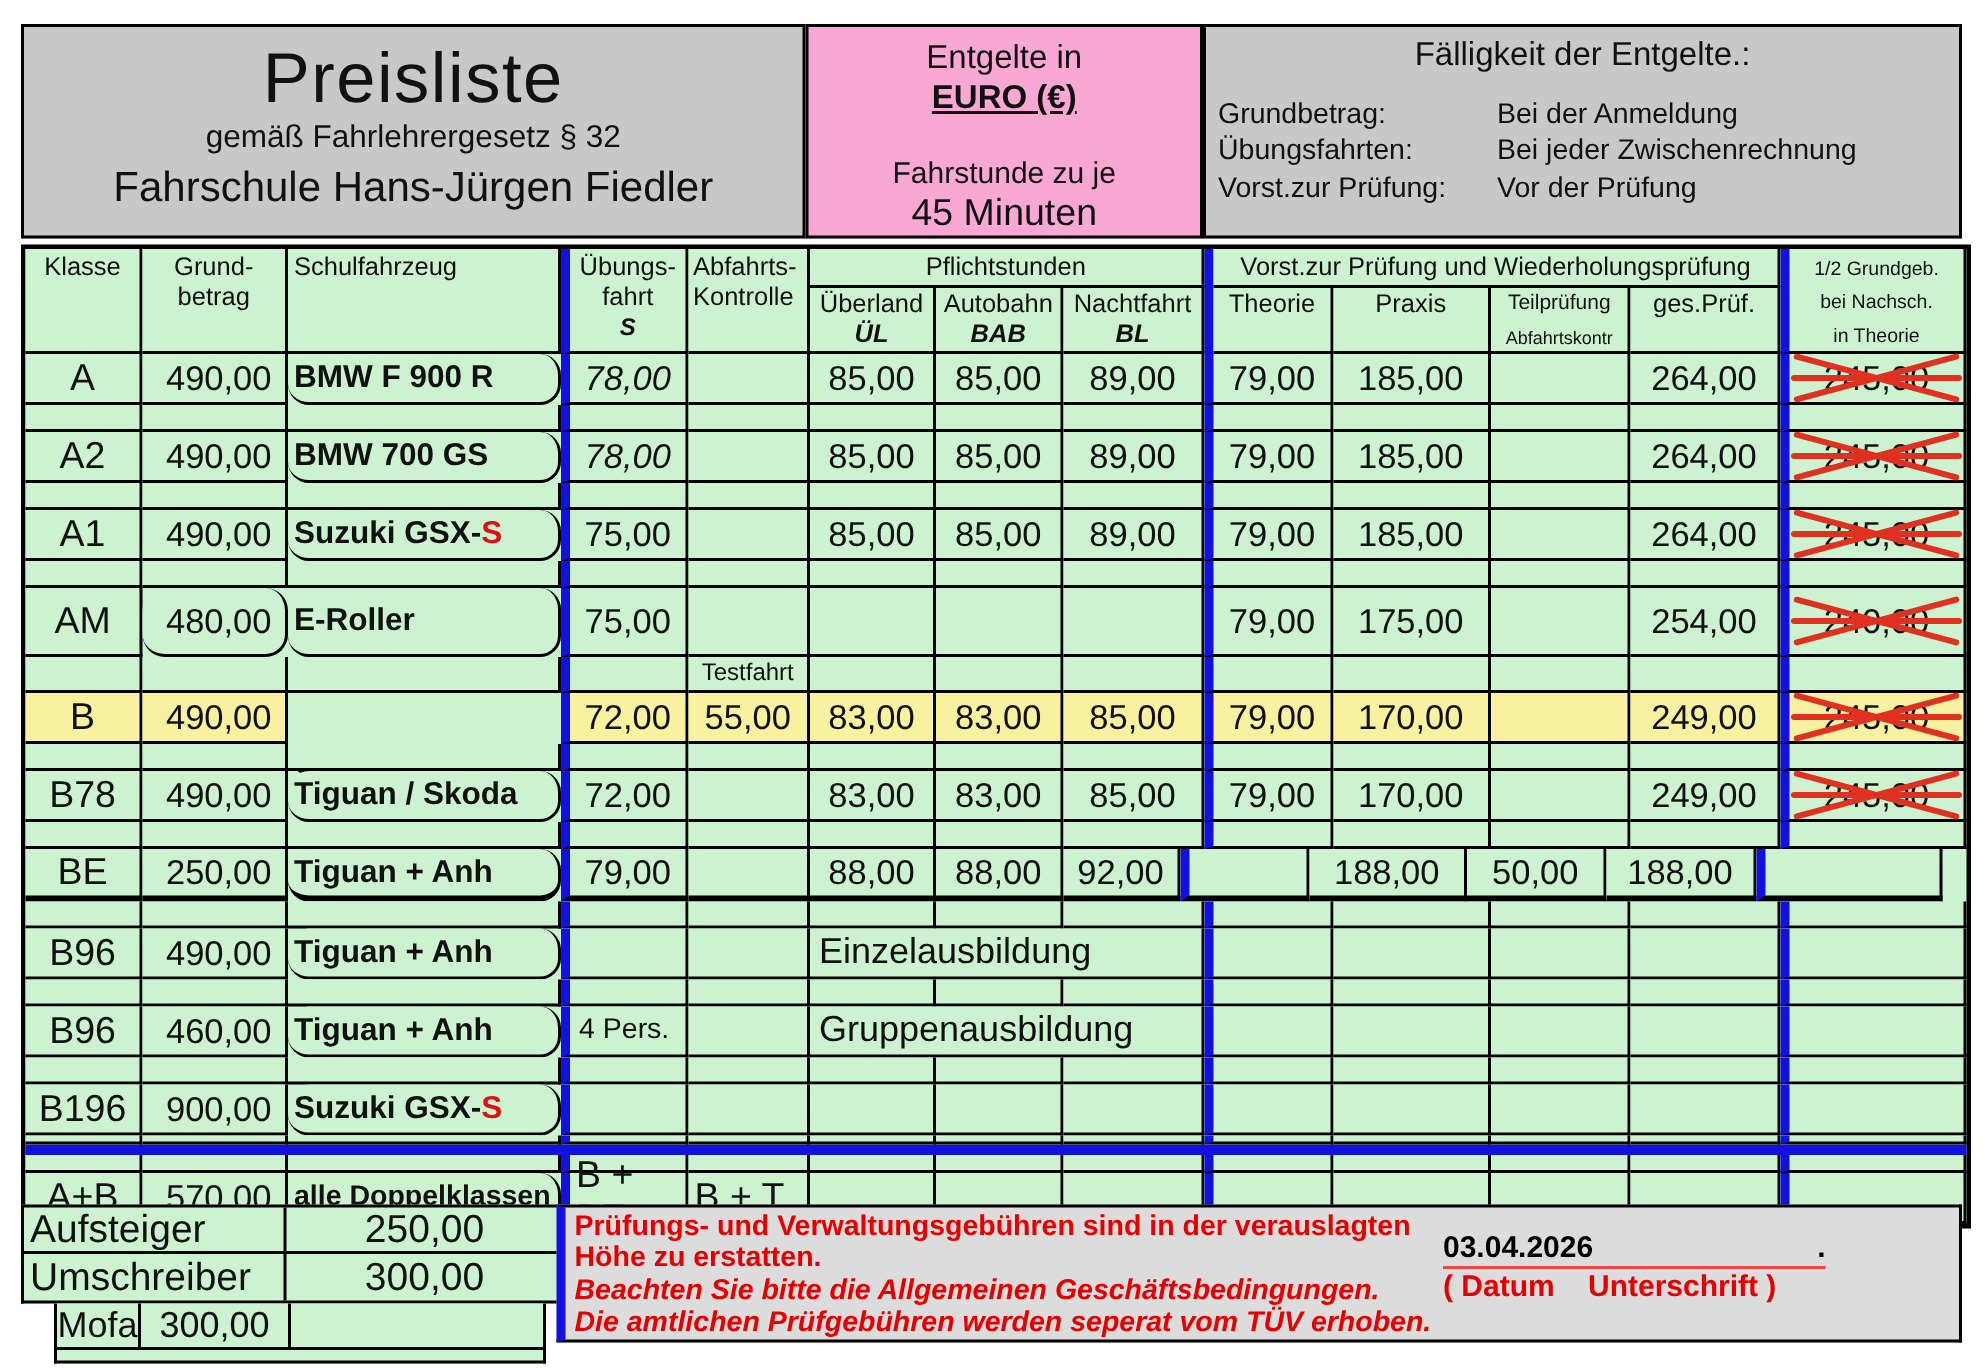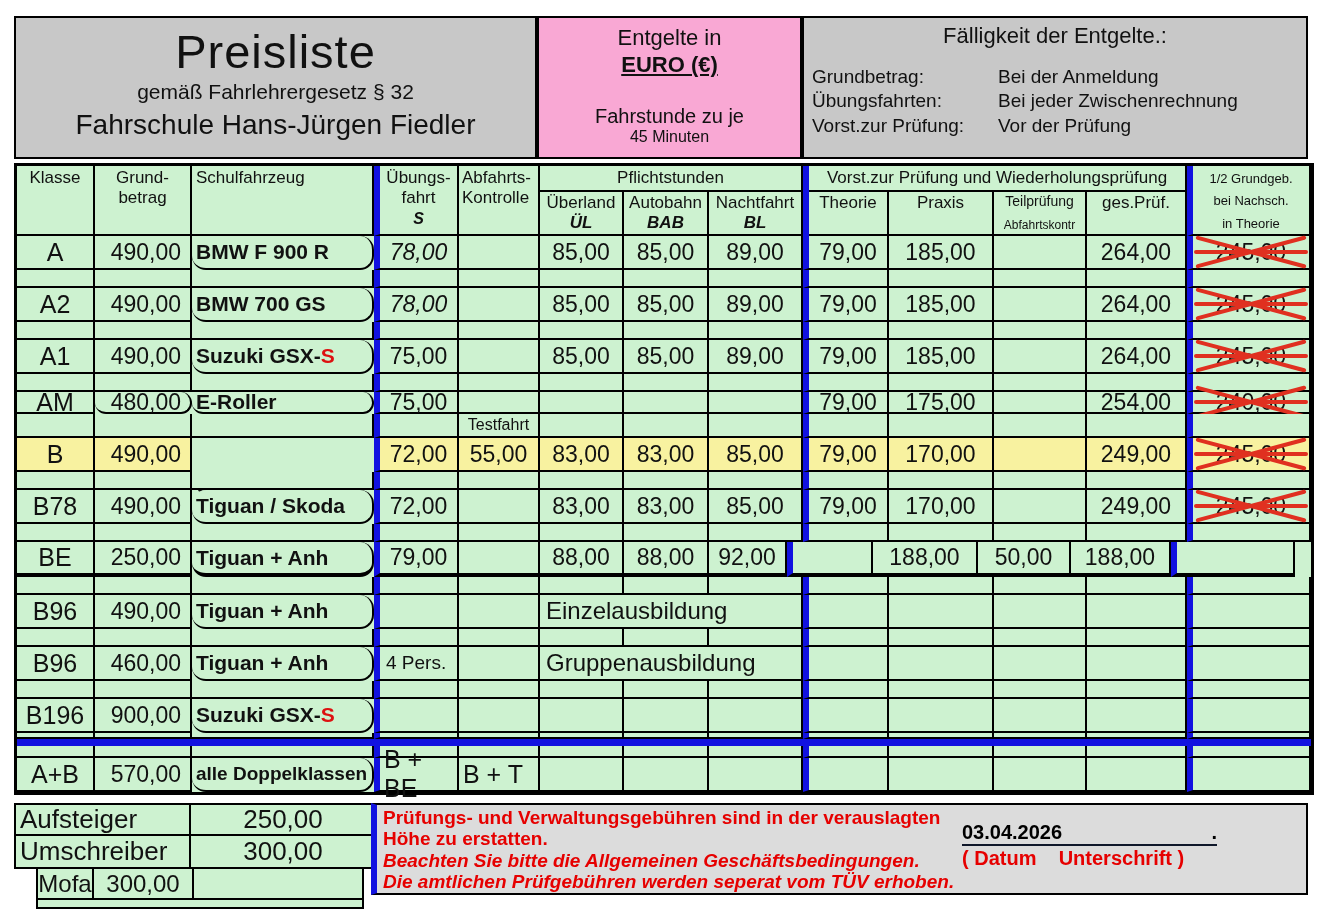--- a/index.html
+++ b/index.html
@@ -9,21 +9,21 @@
   
   .panel{position:absolute;top:16px;height:143px;box-sizing:border-box;border:2px solid #000;}
   .title-panel{left:14px;width:523px;background:#c8c8c8;text-align:center;}
   .main-title{font-size:47px;margin-top:6px;letter-spacing:1px;}
   .sub-title{font-size:21px;margin-top:1px;}
   .school-name{font-size:28px;margin-top:5px;}
   .fees-panel{left:537px;width:265px;background:#f9a8d4;text-align:center;}
   .fees-l1{font-size:22px;margin-top:7px;}
   .fees-l2{font-size:22px;font-weight:bold;text-decoration:underline;margin-top:1px;}
   .fees-l3{font-size:20px;margin-top:27px;}
-  .fees-l4{font-size:16px;}
+  .fees-l4{font-size:25px;}
   .due-panel{left:802px;width:506px;background:#c8c8c8;}
   .due-title{text-align:center;font-size:22px;margin-top:5px;}
   .due-rows{margin:16px 0 0 8px;font-size:19px;line-height:1.28;}
   .due-row{display:flex;}
   .due-label{width:186px;}
 
   
   .table{position:absolute;left:14px;top:163px;width:1300px;box-sizing:border-box;
          border:3px solid #000;background:#cdf2d0;}
   .pre{white-space:pre-line;}
@@ -94,21 +94,21 @@
   .mofa-empty{flex:1;}
   .bottom-strip{margin-left:22px;width:328px;height:9px;background:#cdf2d0;box-sizing:border-box;
                 border:2px solid #000;border-top:none;}
 
   
   .notes-panel{position:absolute;left:371px;top:803px;width:937px;height:92px;box-sizing:border-box;
                background:#dcdcdc;border:2px solid #000;border-left:6px solid #1212e0;}
   .notes{position:absolute;left:6px;top:2px;color:#e60000;font-weight:bold;font-size:19px;line-height:1.13;}
   .notes .it{font-style:italic;}
   .sig{position:absolute;left:585px;top:16px;width:255px;}
-  .sig-line{border-bottom:2px solid #0f172a;display:flex;justify-content:space-between;
+  .sig-line{border-bottom:2px solid #ef4444;display:flex;justify-content:space-between;
             font-weight:bold;font-size:20px;color:#000;}
   .sig-caption{color:#e60000;font-weight:bold;font-size:20px;margin-top:1px;white-space:pre;}
 </style>
 </head>
 <body>
 
 <div class="page">
 
   <div class="panel title-panel">
     <div class="main-title">Preisliste</div>
@@ -298,21 +298,21 @@
           <div class="c" style="width: 81px;"></div>
           <div class="c" style="width: 84px;"></div>
           <div class="c" style="width: 85px;"></div>
           <div class="c" style="width: 94px;"></div>
           <div class="c bl" style="width: 86px;"></div>
           <div class="c" style="width: 105px;"></div>
           <div class="c" style="width: 93px;"></div>
           <div class="c" style="width: 100px;"></div>
           <div class="c bl" style="width: 124px;"></div>
         </div>
-        <div class="trow" style="height: 22px;">
+        <div class="trow" style="height: 46px;">
           <div class="c klasse" style="width: 78px;">AM</div>
           <div class="c right" style="width: 97px; border-radius: 15px;">480,00</div>
           <div class="c veh" style="width: 182px;">E-Roller</div>
           <div class="c bl" style="width: 85px;">75,00</div>
           <div class="c" style="width: 81px;"></div>
           <div class="c" style="width: 84px;"></div>
           <div class="c" style="width: 85px;"></div>
           <div class="c" style="width: 94px;"></div>
           <div class="c bl" style="width: 86px;">79,00</div>
           <div class="c" style="width: 105px;">175,00</div>

